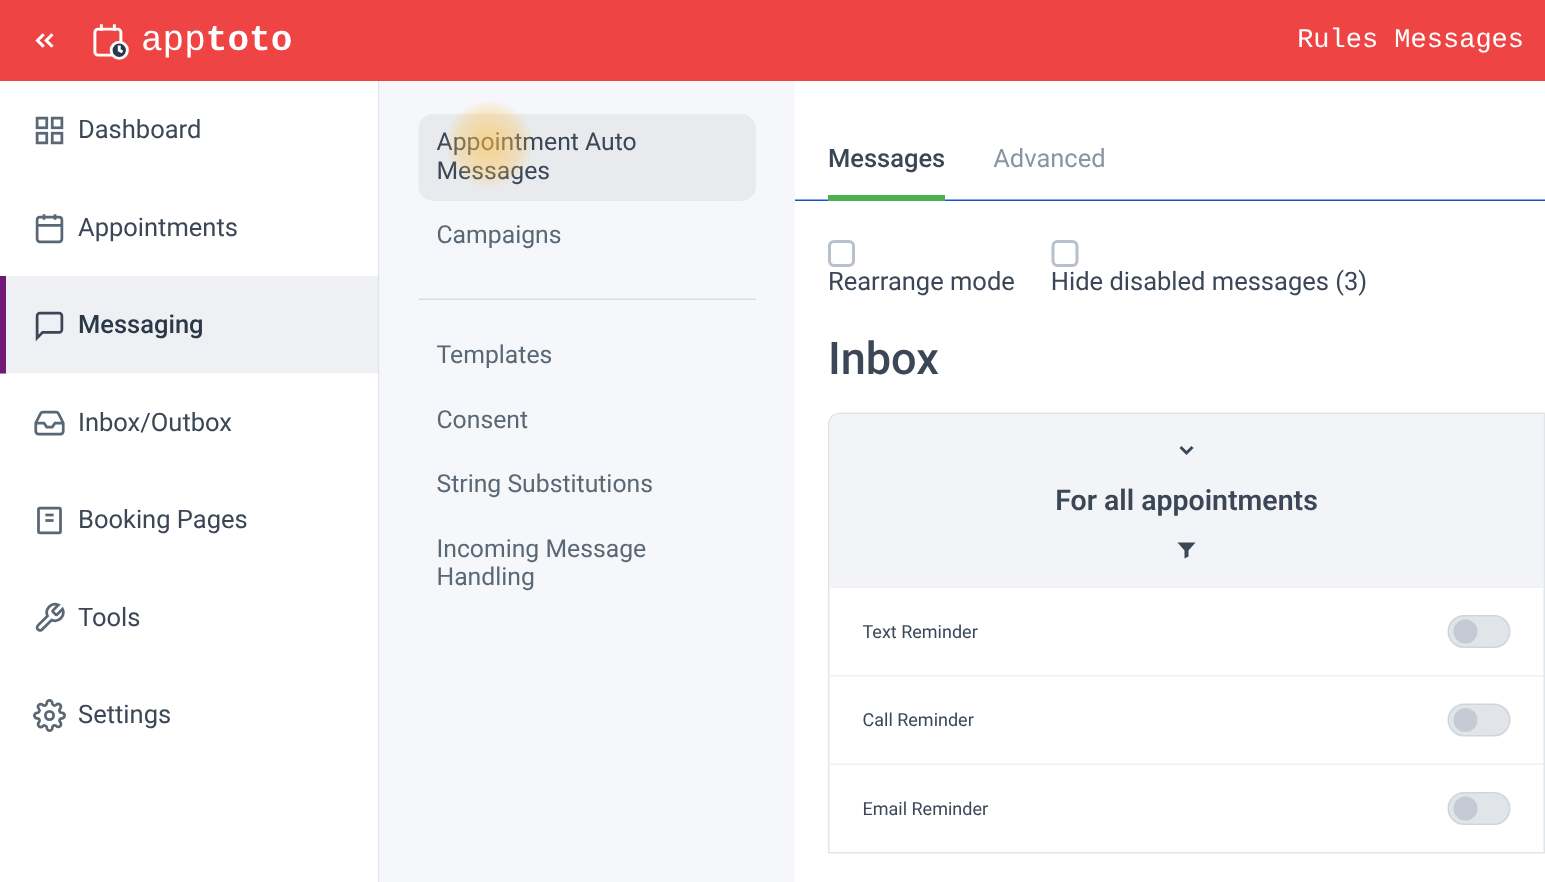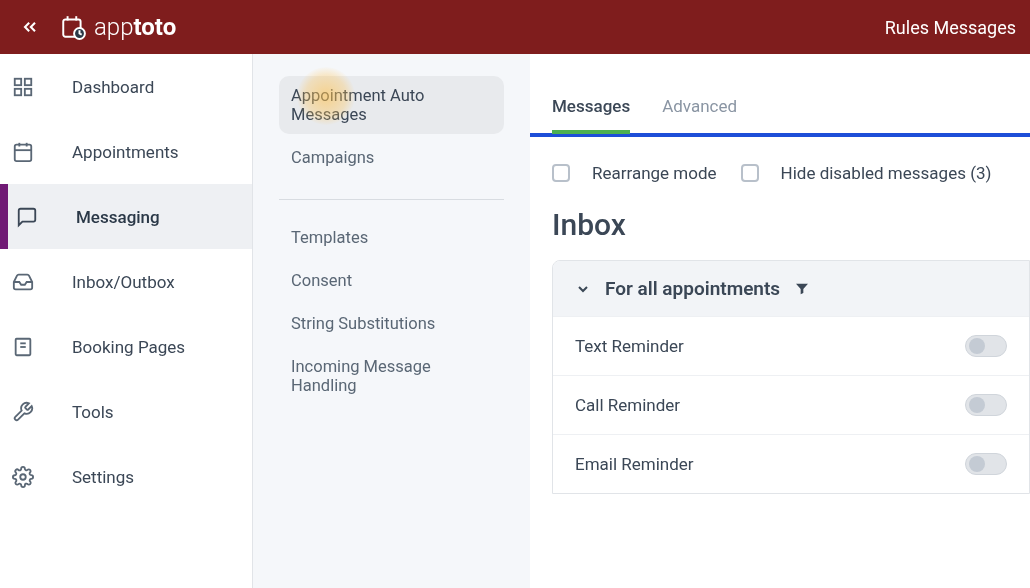--- a/index.html
+++ b/index.html
@@ -7,26 +7,27 @@
       font-family: -apple-system, BlinkMacSystemFont, 'Segoe UI', Roboto, sans-serif;
       width: 1030px;
       height: 588px;
       overflow: hidden;
       background: #f5f7fa;
     }
     
     
     .header {
       height: 54px;
-      background: #7f1d1d;
+      background: #ef4444;
       display: flex;
       align-items: center;
       justify-content: space-between;
       padding: 0 14px 0 20px;
       color: white;
+      font-family: Liberation Mono, monospace;
     }
     .header-left {
       display: flex;
       align-items: center;
       gap: 20px;
     }
     .collapse-btn {
       color: white;
       cursor: pointer;
       display: flex;
@@ -61,31 +62,31 @@
     .sidebar {
       width: 253px;
       background: white;
       border-right: 1px solid #e1e4e8;
       display: flex;
       flex-direction: column;
     }
     .sidebar-item {
       display: flex;
       align-items: center;
-      gap: 38px;
-      padding: 0 8px;
+      gap: 8px;
+      padding: 0 18px;
       height: 65px;
       cursor: pointer;
       color: #3b4756;
       font-size: 17px;
       border-left: 4px solid transparent;
     }
     .sidebar-item.active {
       background: #eef0f3;
-      border-left: 8px solid #701a75;
+      border-left: 4px solid #701a75;
       color: #2a3847;
       font-weight: 500;
     }
     .sidebar-icon {
       width: 22px;
       height: 22px;
       display: flex;
       align-items: center;
       justify-content: center;
       color: #5a6775;
@@ -140,21 +141,21 @@
       background: white;
       padding: 32px 0 0 0;
       overflow: hidden;
     }
     
     
     .tabs {
       display: flex;
       gap: 32px;
       padding: 0 22px;
-      border-bottom: 4px solid #1d4ed8;
+      border-bottom: 1px solid #1d4ed8;
     }
     .tab {
       padding: 10px 0 14px 0;
       font-size: 17px;
       color: #8a95a3;
       cursor: pointer;
       border-bottom: 4px solid transparent;
       margin-bottom: -1px;
     }
     .tab.active {
@@ -165,23 +166,24 @@
     
     
     .options-row {
       display: flex;
       gap: 24px;
       padding: 26px 22px 0 22px;
       align-items: center;
     }
     .checkbox-wrapper {
       display: flex;
-      align-items: center;
-      gap: 22px;
-      cursor: pointer;
+      align-items: flex-start;
+      gap: 0;
+      cursor: pointer;
+      flex-direction: column;
     }
     .checkbox-box {
       width: 18px;
       height: 18px;
       border: 2px solid #b8c0ca;
       border-radius: 4px;
       background: white;
     }
     .checkbox-label {
       font-size: 17px;
@@ -204,33 +206,34 @@
     }
     .rule-card-header {
       background: #f2f4f7;
       padding: 16px 22px;
       display: flex;
       align-items: center;
       gap: 14px;
       font-size: 19px;
       font-weight: 600;
       color: #3b4756;
+      flex-direction: column;
     }
     .rule-card-header svg {
       flex-shrink: 0;
     }
     .rule-row {
       display: flex;
       align-items: center;
       justify-content: space-between;
       padding: 18px 22px;
       border-top: 1px solid #eef0f3;
     }
     .rule-row-label {
-      font-size: 17px;
+      font-size: 12px;
       color: #3b4756;
     }
     
     
     .toggle {
       width: 42px;
       height: 22px;
       background: #e1e4e8;
       border-radius: 11px;
       position: relative;

